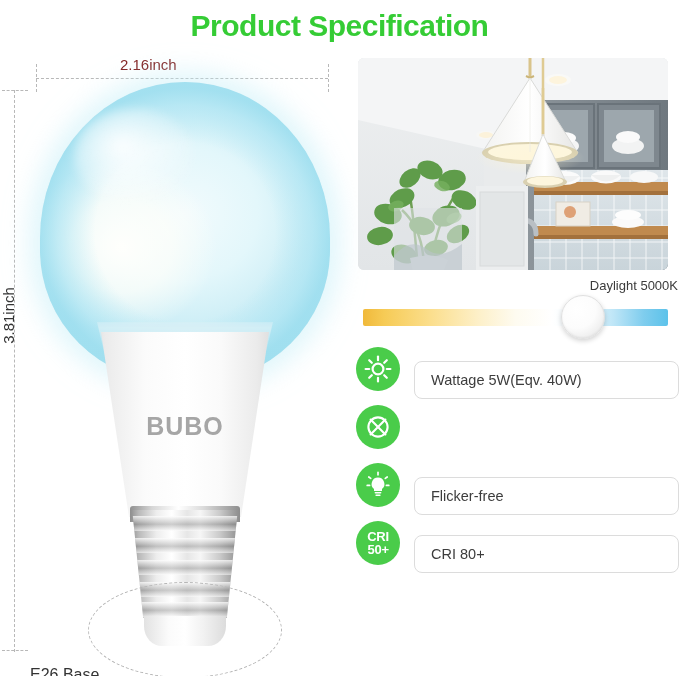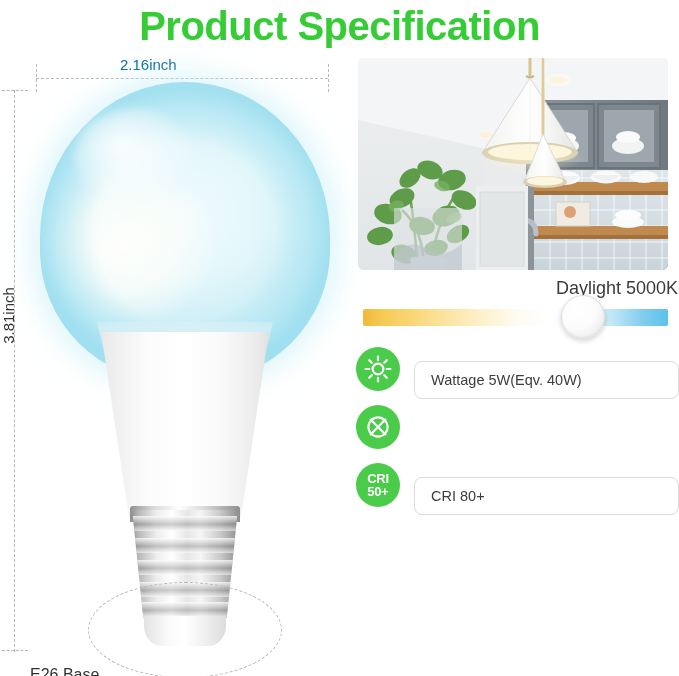--- a/index.html
+++ b/index.html
@@ -13,38 +13,38 @@
     position: relative;
     width: 679px; height: 676px;
     background: #fff;
   }
 
   
   #title {
     position: absolute;
     left: 0; top: 0; width: 679px;
     text-align: center;
-    font-size: 40px;
+    font-size: 30px;
     font-weight: bold;
     letter-spacing: -0.5px;
     color: #35CC35;
     line-height: 48px;
     padding-top: 2px;
   }
 
   
   #left-panel { position: absolute; left: 0; top: 52px; width: 345px; height: 624px; }
 
   
   .guide-v { position: absolute; border-left: 1px dashed #b8b8b8; }
   .guide-h { position: absolute; border-top: 1px dashed #b8b8b8; }
 
   #width-label {
     position: absolute; left: 120px; top: 4px;
-    font-size: 15px; color: #0369a1; letter-spacing: 0px;
+    font-size: 15px; color: #7f1d1d; letter-spacing: 0px;
   }
   #width-line  { left: 36px;  top: 26px;  width: 292px; }
   #width-tick-l{ left: 36px;  top: 12px;  height: 28px; }
   #width-tick-r{ left: 328px; top: 12px;  height: 28px; }
 
   #height-label {
     position: absolute; left: -27px; top: 255px;
     width: 70px; text-align: center;
     font-size: 15px; color: #333;
     transform: rotate(-90deg);
@@ -146,21 +146,21 @@
     width: 310px; height: 212px;
     border-radius: 6px;
     overflow: hidden;
     background: #dfe2e4;
   }
   #photo svg { display: block; }
 
   #kelvin-label {
     position: absolute; left: 140px; top: 226px;
     width: 188px; text-align: right;
-    font-size: 18px; color: #3b3b3b;
+    font-size: 13px; color: #3b3b3b;
   }
 
   
   #slider-track {
     position: absolute; left: 13px; top: 257px;
     width: 305px; height: 17px;
     border-radius: 2px;
     background: linear-gradient(90deg,
       #F0B93A 0%,
       #F6CB56 7%,
@@ -192,21 +192,21 @@
     flex: 0 0 auto;
     width: 44px; height: 44px;
     border-radius: 50%;
     background: #4ACC4A;
     display: flex; align-items: center; justify-content: center;
     color: #fff;
   }
   .spec-icon svg { display: block; }
   .cri-icon-text {
     font-size: 13px; font-weight: bold; line-height: 12.5px;
-    text-align: left; color: #fff; letter-spacing: -0.3px;
+    text-align: right; color: #fff; letter-spacing: -0.3px;
     padding-top: 1px;
   }
   .spec-pill {
     flex: 1 1 auto;
     margin-left: 14px;
     height: 38px;
     border: 1px solid #dcdcdc;
     border-radius: 8px;
     display: flex; align-items: center;
     padding-left: 16px;
@@ -235,20 +235,21 @@
     <div class="guide-h" id="height-tick-t"></div>
     <div class="guide-h" id="height-tick-b"></div>
 
     <div id="bulb">
       <div id="globe"></div>
       <div id="globe-rim"></div>
       <div id="globe-sheen"></div>
 
       <div id="neck-top-blend"></div>
       <div id="neck"></div>
+      <div id="brand">BUBO</div>
 
       <div id="screw-collar"></div>
       <div id="screw">
         <div class="thread" style="top:6px"></div>
         <div class="thread" style="top:28px"></div>
         <div class="thread" style="top:50px"></div>
         <div class="thread" style="top:72px"></div>
         <div class="thread" style="top:92px"></div>
       </div>
       <div id="tip"></div>
@@ -414,20 +415,37 @@
         <div class="spec-icon">
           <svg width="28" height="28" viewBox="0 0 28 28">
             <circle cx="14" cy="14" r="9.6" fill="none" stroke="#fff" stroke-width="2.1"></circle>
             <path d="M6.6 6.6 L21.4 21.4" stroke="#fff" stroke-width="2.1" stroke-linecap="round"></path>
             <path d="M21.4 6.6 L6.6 21.4" stroke="#fff" stroke-width="2.1" stroke-linecap="round"></path>
           </svg>
         </div>
       </div>
 
 
+      <div class="spec-row">
+        <div class="spec-icon">
+          <svg width="28" height="28" viewBox="0 0 28 28">
+            <path d="M14 6.6 a6.4 6.4 0 0 1 4 11.4 v2 h-8 v-2 A6.4 6.4 0 0 1 14 6.6 z" fill="#fff"></path>
+            <rect x="10.6" y="21" width="6.8" height="1.5" rx="0.7" fill="#fff"></rect>
+            <rect x="11.4" y="23.4" width="5.2" height="1.5" rx="0.7" fill="#fff"></rect>
+            <g stroke="#fff" stroke-width="1.7" stroke-linecap="round">
+              <path d="M14 1.4 V3.8"></path>
+              <path d="M4.8 6 L6.7 7.4"></path>
+              <path d="M23.2 6 L21.3 7.4"></path>
+              <path d="M3.2 14.4 L5.6 14.4"></path>
+              <path d="M24.8 14.4 L22.4 14.4"></path>
+            </g>
+          </svg>
+        </div>
+        <div class="spec-pill">Flicker-free</div>
+      </div>
 
       <div class="spec-row">
         <div class="spec-icon">
           <div class="cri-icon-text">
             <div>CRI</div>
             <div>50+</div>
           </div>
         </div>
         <div class="spec-pill">CRI 80+</div>
       </div>

